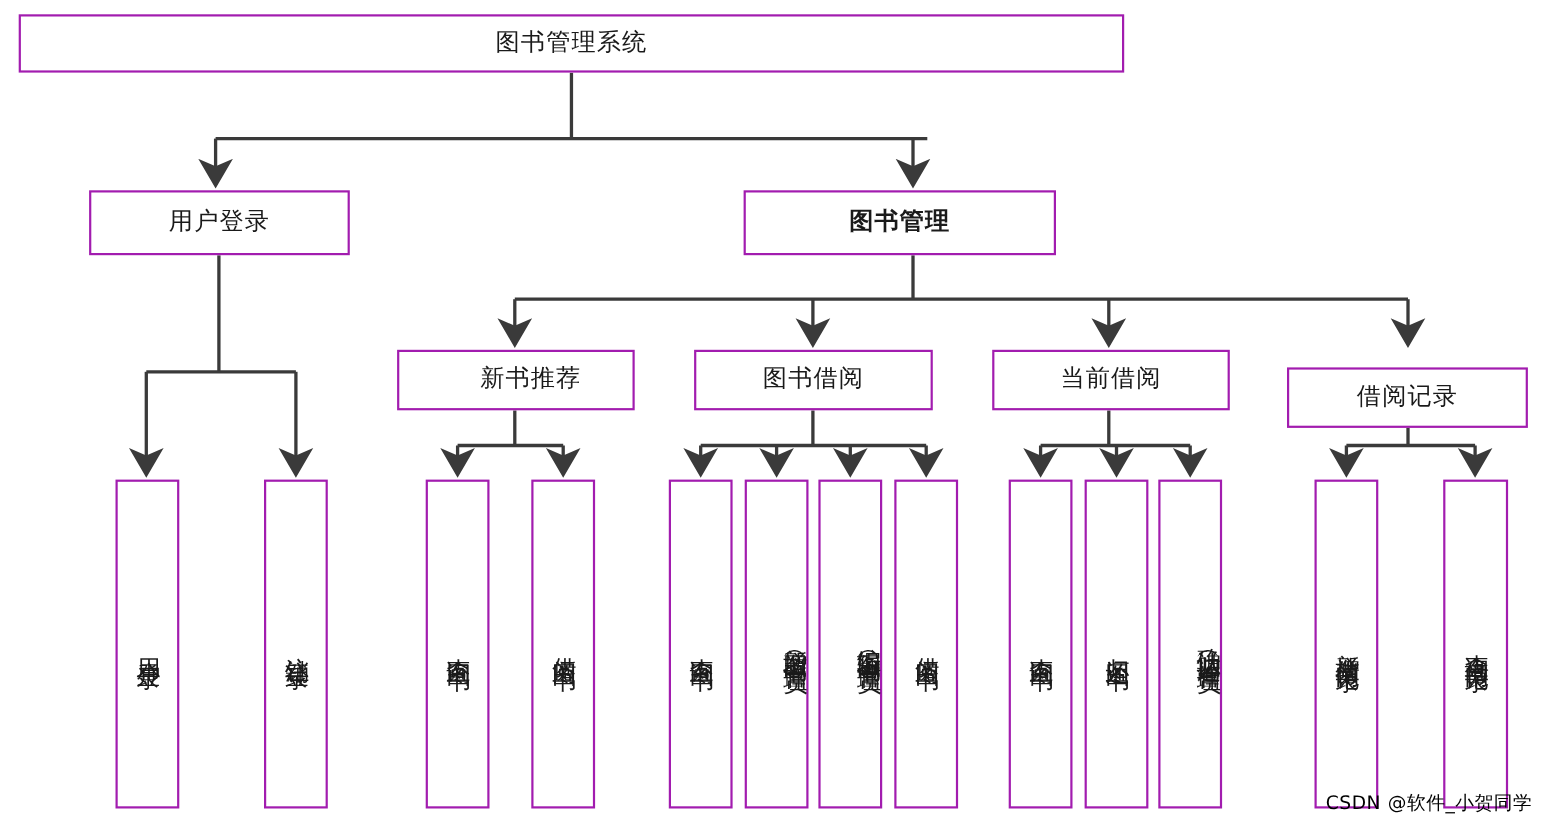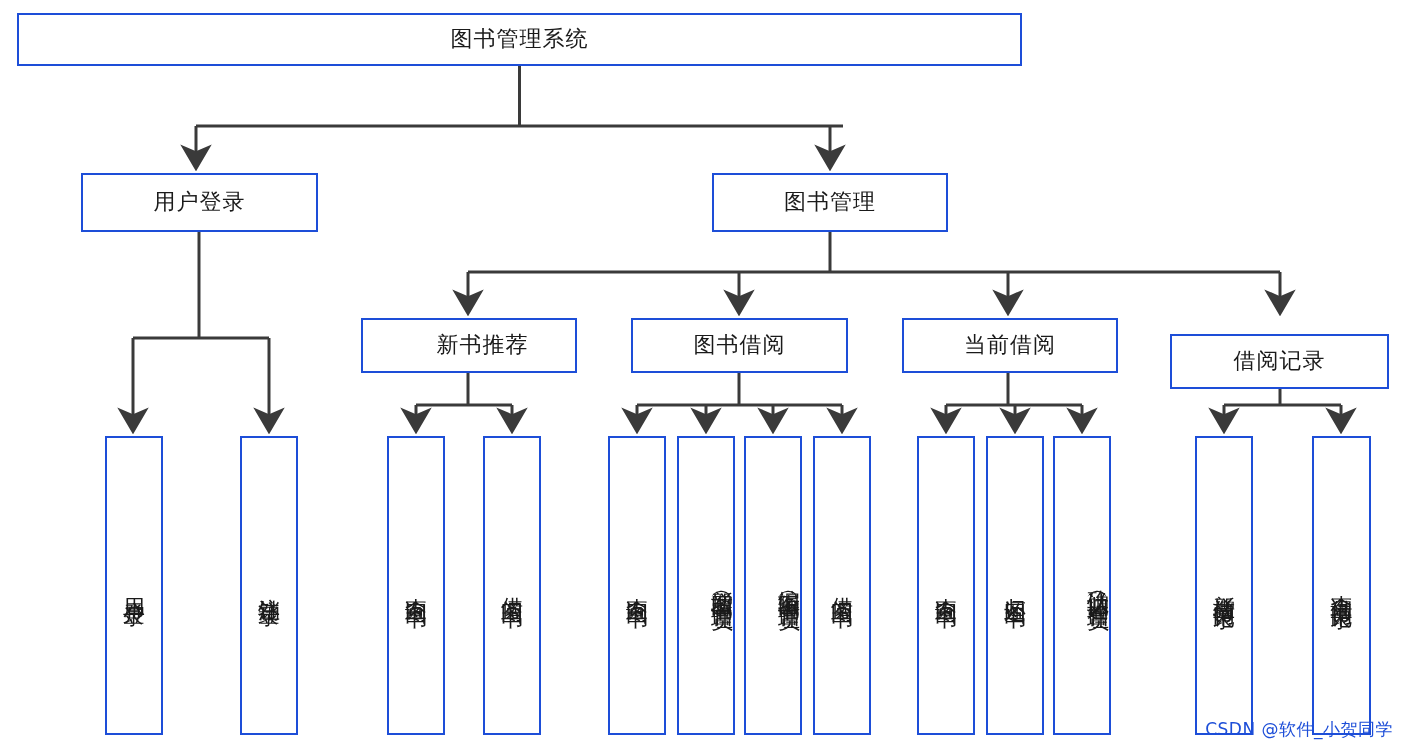--- a/index.html
+++ b/index.html
@@ -21,21 +21,21 @@
     position: absolute;
     left: 0;
     top: 0;
     width: 1405px;
     height: 747px;
   }
   .node {
     position: absolute;
     box-sizing: border-box;
     background: #ffffff;
-    border: 2px solid #1d4ed8;
+    border: 2px solid #a21caf;
     display: flex;
     align-items: center;
     justify-content: center;
     color: #1a1a1a;
   }
   .node-h {
     font-size: 22px;
     letter-spacing: 1px;
     line-height: 1.2;
   }
@@ -48,21 +48,21 @@
     padding: 6px 0;
   }
   .node-v.align-top {
     align-items: flex-start;
   }
   .watermark {
     position: absolute;
     right: 12px;
     bottom: 6px;
     font-size: 17px;
-    color: #1d4ed8;
+    color: #000000;
     letter-spacing: 0.5px;
     white-space: nowrap;
     pointer-events: none;
   }
 </style>
 </head>
 <body>
 
 <div id="canvas">
 
@@ -112,21 +112,21 @@
       <path d="M 1280 373 L 1280 405"></path>
       <path d="M 1224 405 L 1341 405"></path>
       <path d="M 1224 405 L 1224 431" marker-end="url(#arrow)"></path>
       <path d="M 1341 405 L 1341 431" marker-end="url(#arrow)"></path>
     </g>
   </svg>
 
   <div class="node node-h" style="left: 17px; top: 13px; width: 1005px; height: 53px;">图书管理系统</div>
 
   <div class="node node-h" style="left: 81px; top: 173px; width: 237px; height: 59px;">用户登录</div>
-  <div class="node node-h" style="left: 712px; top: 173px; width: 236px; height: 59px;">图书管理</div>
+  <div class="node node-h" style="left: 676px; top: 173px; width: 284px; height: 59px; font-weight: bold;">图书管理</div>
 
   <div class="node node-h" style="left: 361px; top: 318px; width: 216px; height: 55px; padding-left: 27px;">新书推荐</div>
   <div class="node node-h" style="left: 902px; top: 318px; width: 216px; height: 55px;">当前借阅</div>
   <div class="node node-h" style="left: 631px; top: 318px; width: 217px; height: 55px;">图书借阅</div>
   <div class="node node-h" style="left: 1170px; top: 334px; width: 219px; height: 55px;">借阅记录</div>
 
   <div class="node node-v" style="left: 105px; top: 436px; width: 58px; height: 299px;">用户登录</div>
   <div class="node node-v" style="left: 240px; top: 436px; width: 58px; height: 299px;">注销登录</div>
   <div class="node node-v" style="left: 387px; top: 436px; width: 58px; height: 299px;">查询图书</div>
   <div class="node node-v" style="left: 483px; top: 436px; width: 58px; height: 299px;">借阅图书</div>

